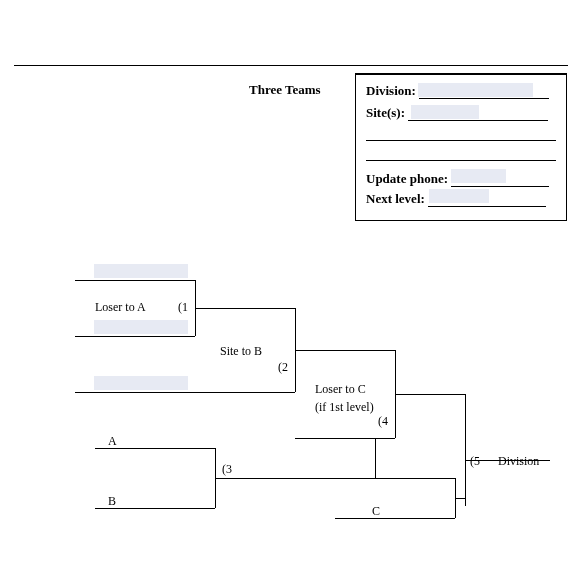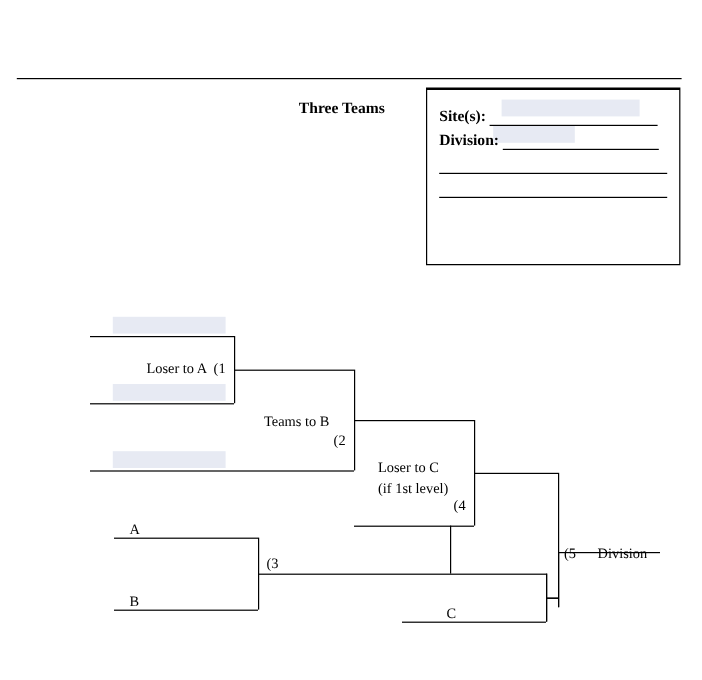--- a/index.html
+++ b/index.html
@@ -57,60 +57,70 @@
 </style>
 </head>
 <body>
 
 <div class="abs hr-line" style="left:14px; top:65px; width:554px;"></div>
 
 <div class="abs bold" style="left:249px; top:82px;">Three Teams</div>
 
 <div class="abs info-box" style="left:355px; top:73px; width:212px; height:148px;">
 
+  <div class="info-row">
+    <span class="hl" style="position:absolute; left:62px; top:8px; width:115px;"></span>
+    <span class="info-label" style="position:relative;">Division:</span>
+    <span class="info-fill" style="width:130px; position:relative;"></span>
+  </div>
+
   <div class="info-row" style="margin-top:6px;">
     <span class="hl" style="position:absolute; left:55px; top:30px; width:68px;"></span>
     <span class="info-label" style="position:relative;">Site(s):</span>
     <span class="info-fill" style="width:140px; position:relative;"></span>
-  </div>
-
-  <div class="info-row">
-    <span class="hl" style="position:absolute; left:62px; top:8px; width:115px;"></span>
-    <span class="info-label" style="position:relative;">Division:</span>
-    <span class="info-fill" style="width:130px; position:relative;"></span>
   </div>
   <div class="info-row">
     <span class="info-fill" style="width:190px;"></span>
   </div>
   <div class="info-row">
     <span class="info-fill" style="width:190px;"></span>
   </div>
 
+  <div class="info-row" style="margin-top:10px;">
+    <span class="hl" style="position:absolute; left:95px; top:94px; width:55px;"></span>
+    <span class="info-label" style="position:relative;">Update phone:</span>
+    <span class="info-fill" style="width:98px; position:relative;"></span>
+  </div>
 
+  <div class="info-row" style="margin-top:4px;">
+    <span class="hl" style="position:absolute; left:73px; top:114px; width:60px;"></span>
+    <span class="info-label" style="position:relative;">Next level:</span>
+    <span class="info-fill" style="width:118px; position:relative;"></span>
+  </div>
 </div>
 
 <span class="hl" style="left:94px; top:264px; width:94px;"></span>
 <div class="slot-line" style="left:75px; top:280px; width:120px;"></div>
 
 <span class="hl" style="left:94px; top:320px; width:94px;"></span>
 <div class="slot-line" style="left:75px; top:336px; width:120px;"></div>
-<div class="lbl" style="left:122px; top:300px;">Loser to A</div>
+<div class="lbl" style="left:95px; top:300px;">Loser to A</div>
 <div class="lbl" style="left:178px; top:300px;">(1</div>
 
 <div class="v-line" style="left:195px; top:280px; height:56px;"></div>
 <div class="slot-line" style="left:195px; top:308px; width:0;"></div>
 
 <div class="slot-line" style="left:195px; top:308px; width:100px;"></div>
 
 <span class="hl" style="left:94px; top:376px; width:94px;"></span>
 <div class="slot-line" style="left:75px; top:392px; width:220px;"></div>
 
 <div class="v-line" style="left:295px; top:308px; height:84px;"></div>
 
-<div class="lbl" style="left:220px; top:344px;">Teams to B</div>
+<div class="lbl" style="left:220px; top:344px;">Site to B</div>
 <div class="lbl" style="left:278px; top:360px;">(2</div>
 
 <div class="slot-line" style="left:295px; top:350px; width:100px;"></div>
 
 <div class="slot-line" style="left:295px; top:438px; width:100px;"></div>
 <div class="v-line" style="left:395px; top:350px; height:88px;"></div>
 
 <div class="lbl" style="left:315px; top:382px;">Loser to C</div>
 <div class="lbl" style="left:315px; top:400px;">(if 1st level)</div>
 <div class="lbl" style="left:378px; top:414px;">(4</div>

